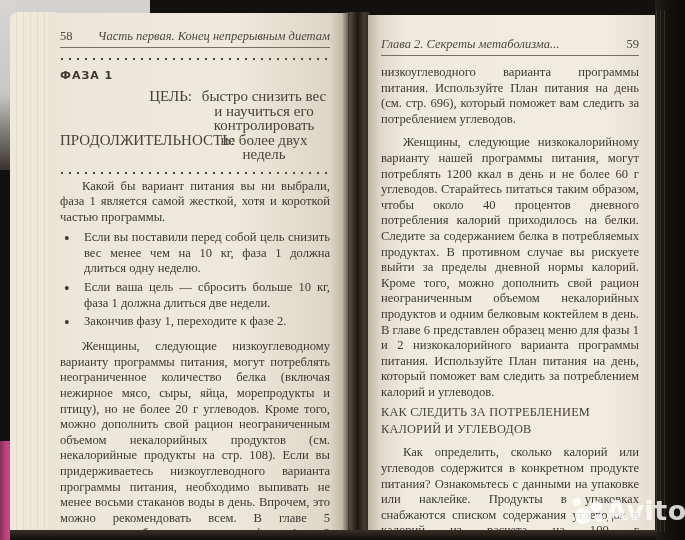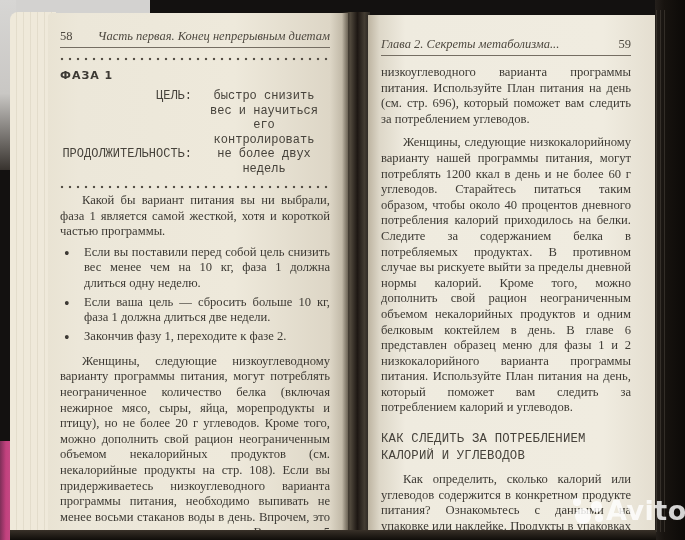--- a/index.html
+++ b/index.html
@@ -20,21 +20,21 @@
   .page-stack{position:absolute;left:10px;top:12px;width:46px;height:524px;border-radius:8px 0 0 6px;
     background:repeating-linear-gradient(to right,#efe9da 0px,#efe9da 2.5px,#d7d0bd 2.5px,#3.5px,#d7d0bd 3.5px);
     background:repeating-linear-gradient(to right,#efe9da 0px,#efe9da 2.5px,#d7d0bd 3.5px);}
 
   
   .page{position:absolute;color:#3d3a35;}
   .page-left{left:48px;top:13px;width:300px;height:523px;border-radius:4px 0 0 0;
     padding:16px 18px 0 12px;box-sizing:border-box;
     background:linear-gradient(to right,#e9e3d3 0%,#ece7d9 10%,#eee9db 62%,#ddd6c6 94%,#b4ab99 100%);}
   .page-right{left:368px;top:15px;width:287px;height:517px;
-    padding:22px 24px 0 13px;box-sizing:border-box;
+    padding:22px 16px 0 13px;box-sizing:border-box;
     background:linear-gradient(to right,#bdb4a1 0%,#ddd7c8 4%,#efebdf 13%,#f0ece0 82%,#e4ded0 100%);}
 
   .spine{position:absolute;left:342px;top:12px;width:28px;height:524px;
     background:linear-gradient(to right,rgba(90,80,66,.0) 0%,#50483c 30%,#1d1713 55%,#433c32 80%,rgba(120,110,95,.2) 100%);}
 
   
   .right-edge{position:absolute;left:655px;top:0;width:30px;height:540px;
     background:linear-gradient(to right,#241f1b 0%,#17130f 30%,#0c0a08 100%);}
   .right-edge-lines{position:absolute;left:656px;top:10px;width:10px;height:522px;
     background:repeating-linear-gradient(to right,#4a443c 0 1px,transparent 1px 4px);opacity:.55;}
@@ -51,42 +51,42 @@
   .rh-right .pgnum{width:34px;text-align:right;}
 
   
   .dotted{height:4px;margin-top:9px;
     background-image:radial-gradient(circle at 2px 2px,#565047 1.3px,rgba(0,0,0,0) 1.6px);
     background-size:8px 4px;background-repeat:repeat-x;}
 
   
   .phase-title{font-family:"DejaVu Sans",sans-serif;font-weight:bold;font-size:11px;
     letter-spacing:1px;color:#3c3933;margin-top:8px;}
-  .phase-rows{margin-top:7px;font-family:Liberation Mono, monospace;font-size:12px;
+  .phase-rows{margin-top:7px;font-family:Liberation Serif, serif;font-size:15px;
     line-height:14.5px;color:#46423b;}
   .phase-row{display:flex;}
   .phase-label{width:132px;text-align:right;flex:0 0 auto;}
   .phase-value{margin-left:8px;width:128px;text-align:center;}
 
   
   .body{font-size:12.6px;line-height:15.6px;text-align:justify;margin:0;color:#3d3a34;}
   .indent{text-indent:22px;}
   .cont{text-align-last:justify;}
   .p1{margin-top:4px;}
   .bullets{margin-top:5px;}
   .bullet-item{display:flex;margin-top:3px;}
   .bullet-marker{width:20px;flex:0 0 auto;text-align:left;padding-left:4px;}
   .bullet-text{flex:1;text-align:justify;}
   .p2{margin-top:7px;}
 
   
   .rp1{margin-top:9px;}
   .rp2{margin-top:8px;}
-  .section-heading{font-family:Liberation Mono, monospace;font-size:12.3px;line-height:16.5px;
-    color:#46423b;margin-top:15px;letter-spacing:.2px;}
+  .section-heading{font-family:Liberation Serif, serif;font-size:12.3px;line-height:16.5px;
+    color:#46423b;margin-top:4px;letter-spacing:.2px;}
   .rp3{margin-top:8px;}
 
   
   .watermark{position:absolute;left:570px;top:495px;width:112px;height:42px;opacity:.82;}
   .wm-dot{position:absolute;border-radius:50%;background:#ffffff;}
   .wm-d1{left:5px;top:13px;width:16px;height:16px;}
   .wm-d2{left:3px;top:3px;width:8px;height:8px;}
   .wm-d3{left:21px;top:6px;width:11px;height:11px;}
   .wm-d4{left:25px;top:19px;width:8px;height:8px;}
   .wm-text{position:absolute;left:36px;top:0px;font-family:"DejaVu Sans",sans-serif;

